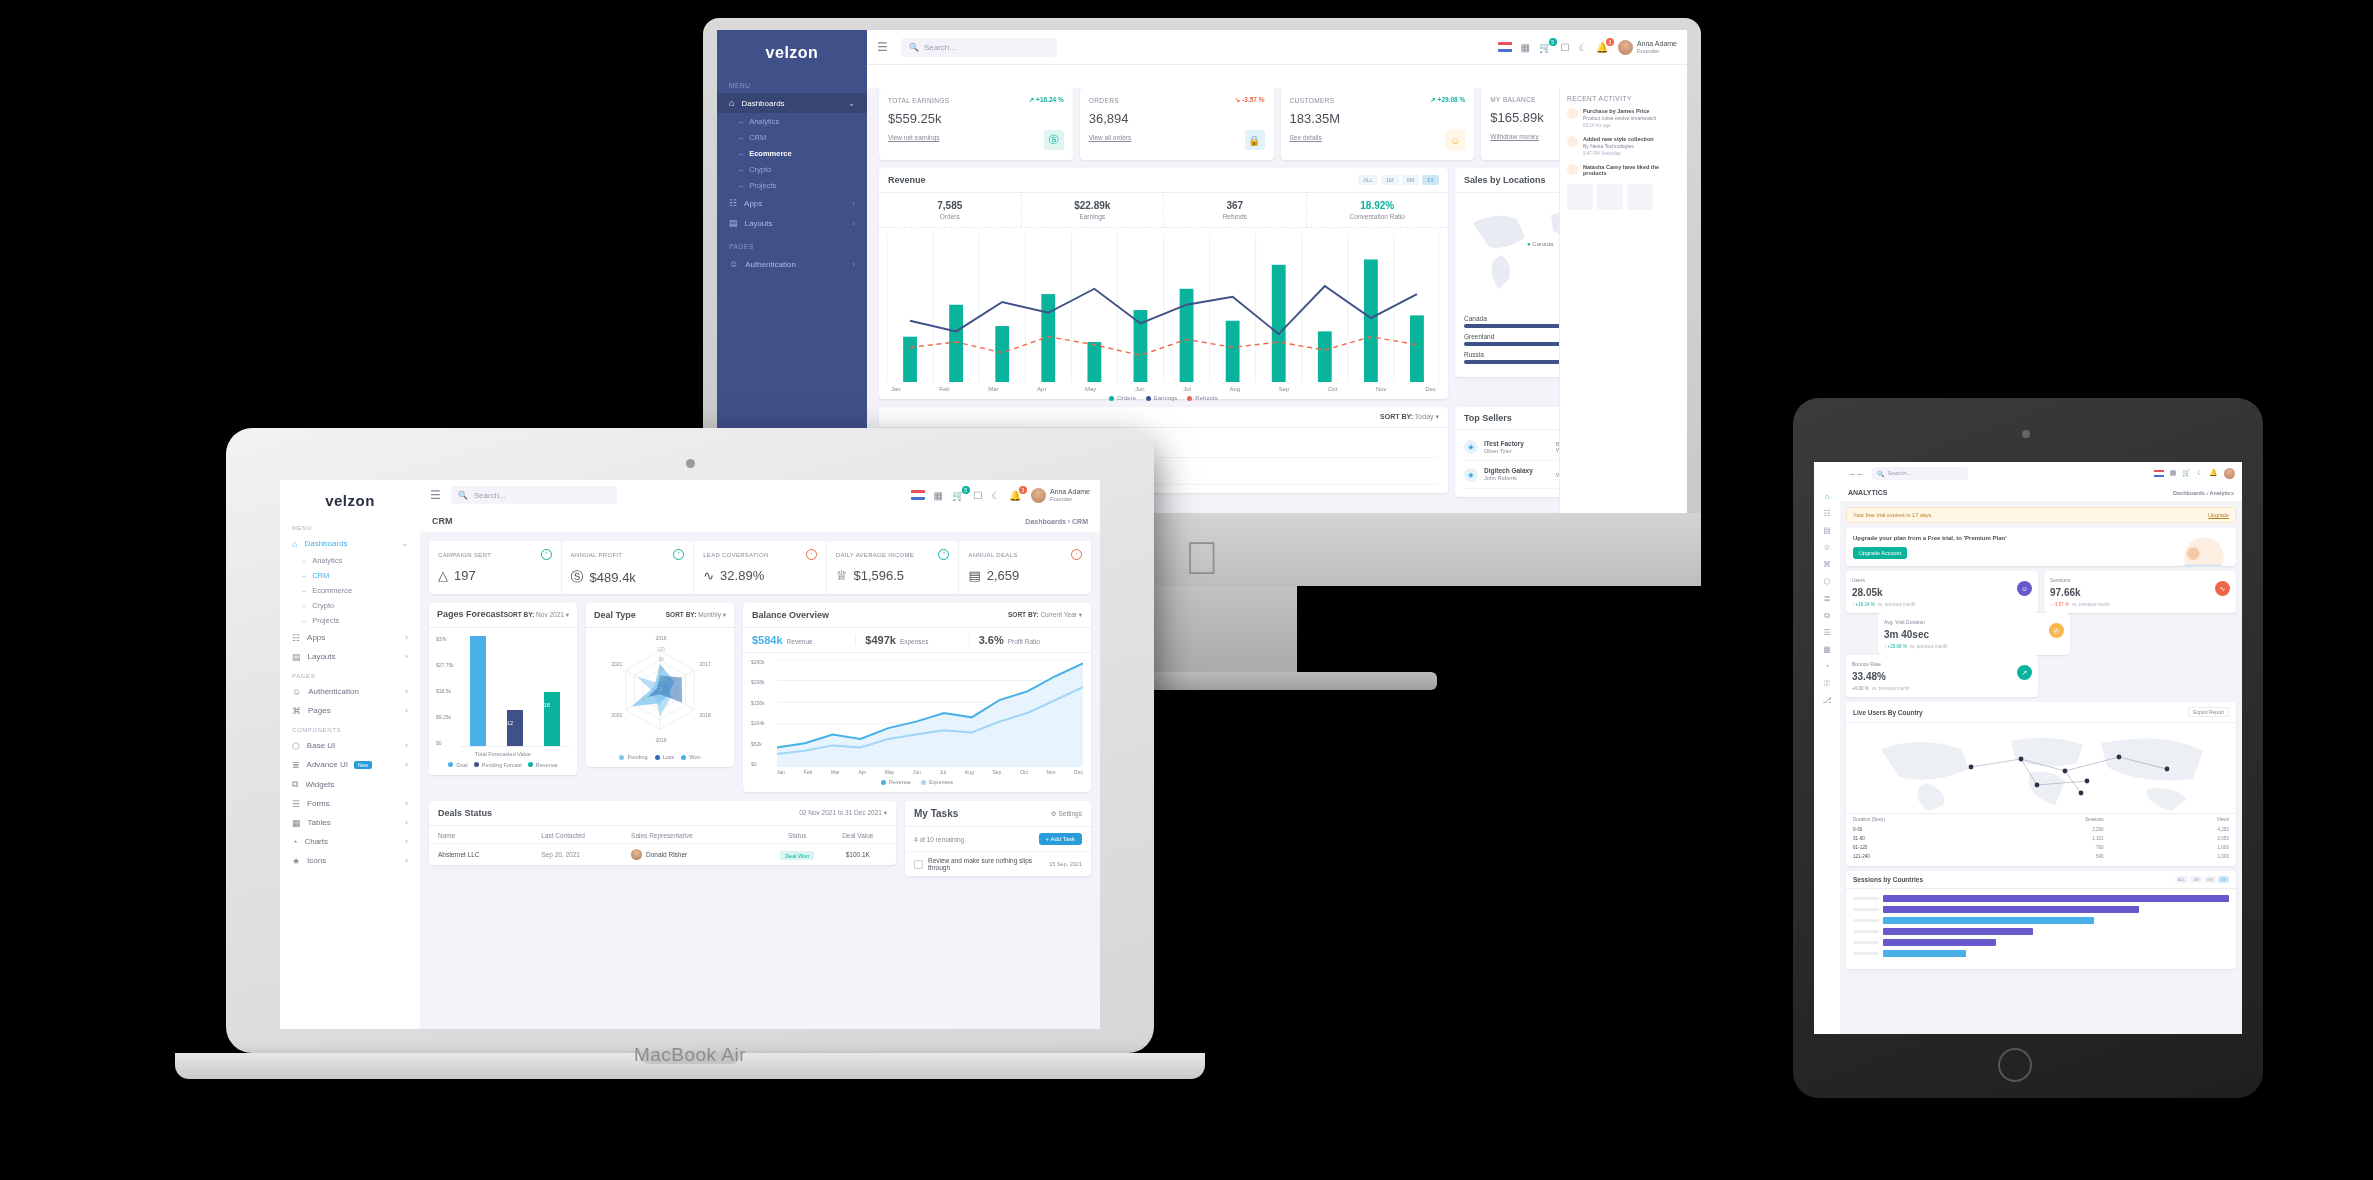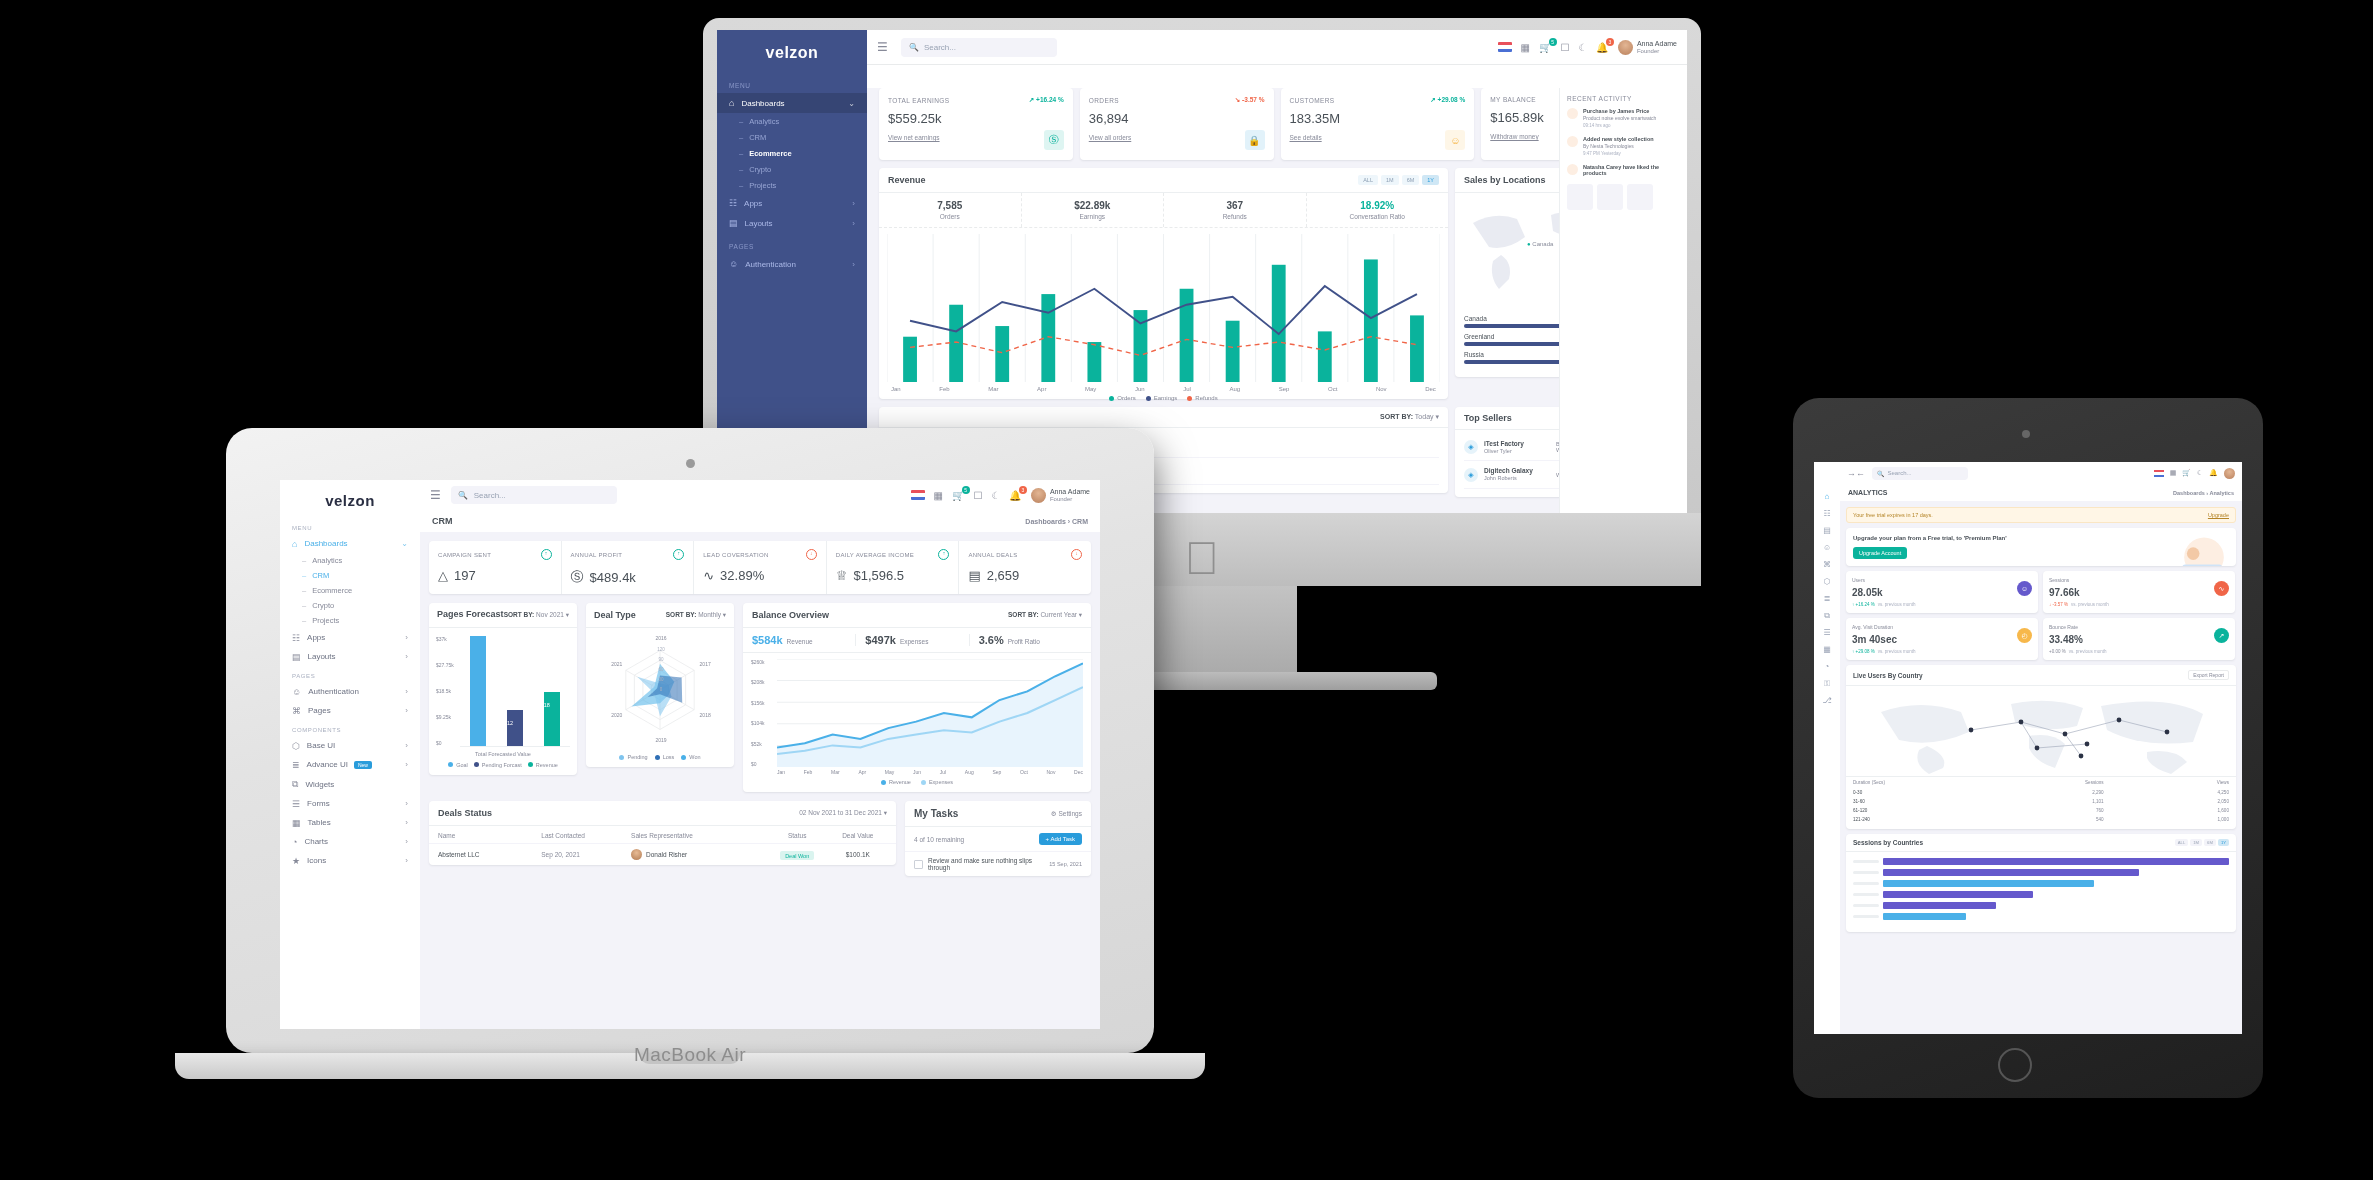--- a/index.html
+++ b/index.html
@@ -920,34 +920,34 @@
           <div style="font-size:6px;color:#495057;font-weight:600;max-width:62%;">Upgrade your plan from a Free trial, to 'Premium Plan'</div>
           <div style="margin-top:6px;display:inline-block;background:#0ab39c;color:#fff;font-size:5.5px;padding:3px 6px;border-radius:3px;">Upgrade Account</div>
           <svg viewBox="0 0 100 60" style="position:absolute;right:4px;top:4px;width:92px;height:54px;">
             <circle cx="70" cy="28" r="22" fill="#fdeee2"></circle>
             <rect x="46" y="36" width="44" height="12" rx="3" fill="#cfe3f7"></rect>
             <circle cx="58" cy="24" r="7" fill="#f3c9a6"></circle>
             <path d="M30 46 q12 -16 24 0" fill="#a7d9cf"></path>
           </svg>
         </div>
 
-        <div id="ip-stats" style="display:flex;flex-wrap:wrap;gap:5px;margin-top:5px;">
+        <div id="ip-stats" style="display:flex;flex-wrap:wrap;margin-top:5px;justify-content:space-between;">
             <div class="card" style="width:calc(50% - 3px);padding:6px;box-sizing:border-box;position:relative;">
               <div style="font-size:5px;color:#878a99;">Users</div>
               <div style="font-size:10px;color:#495057;font-weight:600;margin-top:4px;">28.05k</div>
               <div style="font-size:4.5px;margin-top:4px;color:#0ab39c;">↑ +16.24 %<span style="color:#aab0c0;margin-left:3px;">vs. previous month</span></div>
               <div style="position:absolute;right:6px;top:10px;width:15px;height:15px;border-radius:50%;background:#6559cc;color:#fff;font-size:7px;display:flex;align-items:center;justify-content:center;">☺</div>
             </div>
             <div class="card" style="width:calc(50% - 3px);padding:6px;box-sizing:border-box;position:relative;">
               <div style="font-size:5px;color:#878a99;">Sessions</div>
               <div style="font-size:10px;color:#495057;font-weight:600;margin-top:4px;">97.66k</div>
               <div style="font-size:4.5px;margin-top:4px;color:#f06548;">↓ -3.57 %<span style="color:#aab0c0;margin-left:3px;">vs. previous month</span></div>
               <div style="position:absolute;right:6px;top:10px;width:15px;height:15px;border-radius:50%;background:#f06548;color:#fff;font-size:7px;display:flex;align-items:center;justify-content:center;">∿</div>
             </div>
-            <div class="card" style="width:calc(50% - 3px);padding:6px;box-sizing:border-box;position:relative;">
+            <div class="card" style="width:calc(50% - 3px);padding:6px;box-sizing:border-box;position:relative;margin-left:32px;">
               <div style="font-size:5px;color:#878a99;">Avg. Visit Duration</div>
               <div style="font-size:10px;color:#495057;font-weight:600;margin-top:4px;">3m 40sec</div>
               <div style="font-size:4.5px;margin-top:4px;color:#0ab39c;">↑ +29.08 %<span style="color:#aab0c0;margin-left:3px;">vs. previous month</span></div>
               <div style="position:absolute;right:6px;top:10px;width:15px;height:15px;border-radius:50%;background:#f7b84b;color:#fff;font-size:7px;display:flex;align-items:center;justify-content:center;">◴</div>
             </div>
             <div class="card" style="width:calc(50% - 3px);padding:6px;box-sizing:border-box;position:relative;">
               <div style="font-size:5px;color:#878a99;">Bounce Rate</div>
               <div style="font-size:10px;color:#495057;font-weight:600;margin-top:4px;">33.48%</div>
               <div style="font-size:4.5px;margin-top:4px;color:#878a99;">+0.00 %<span style="color:#aab0c0;margin-left:3px;">vs. previous month</span></div>
               <div style="position:absolute;right:6px;top:10px;width:15px;height:15px;border-radius:50%;background:#0ab39c;color:#fff;font-size:7px;display:flex;align-items:center;justify-content:center;">↗</div>

